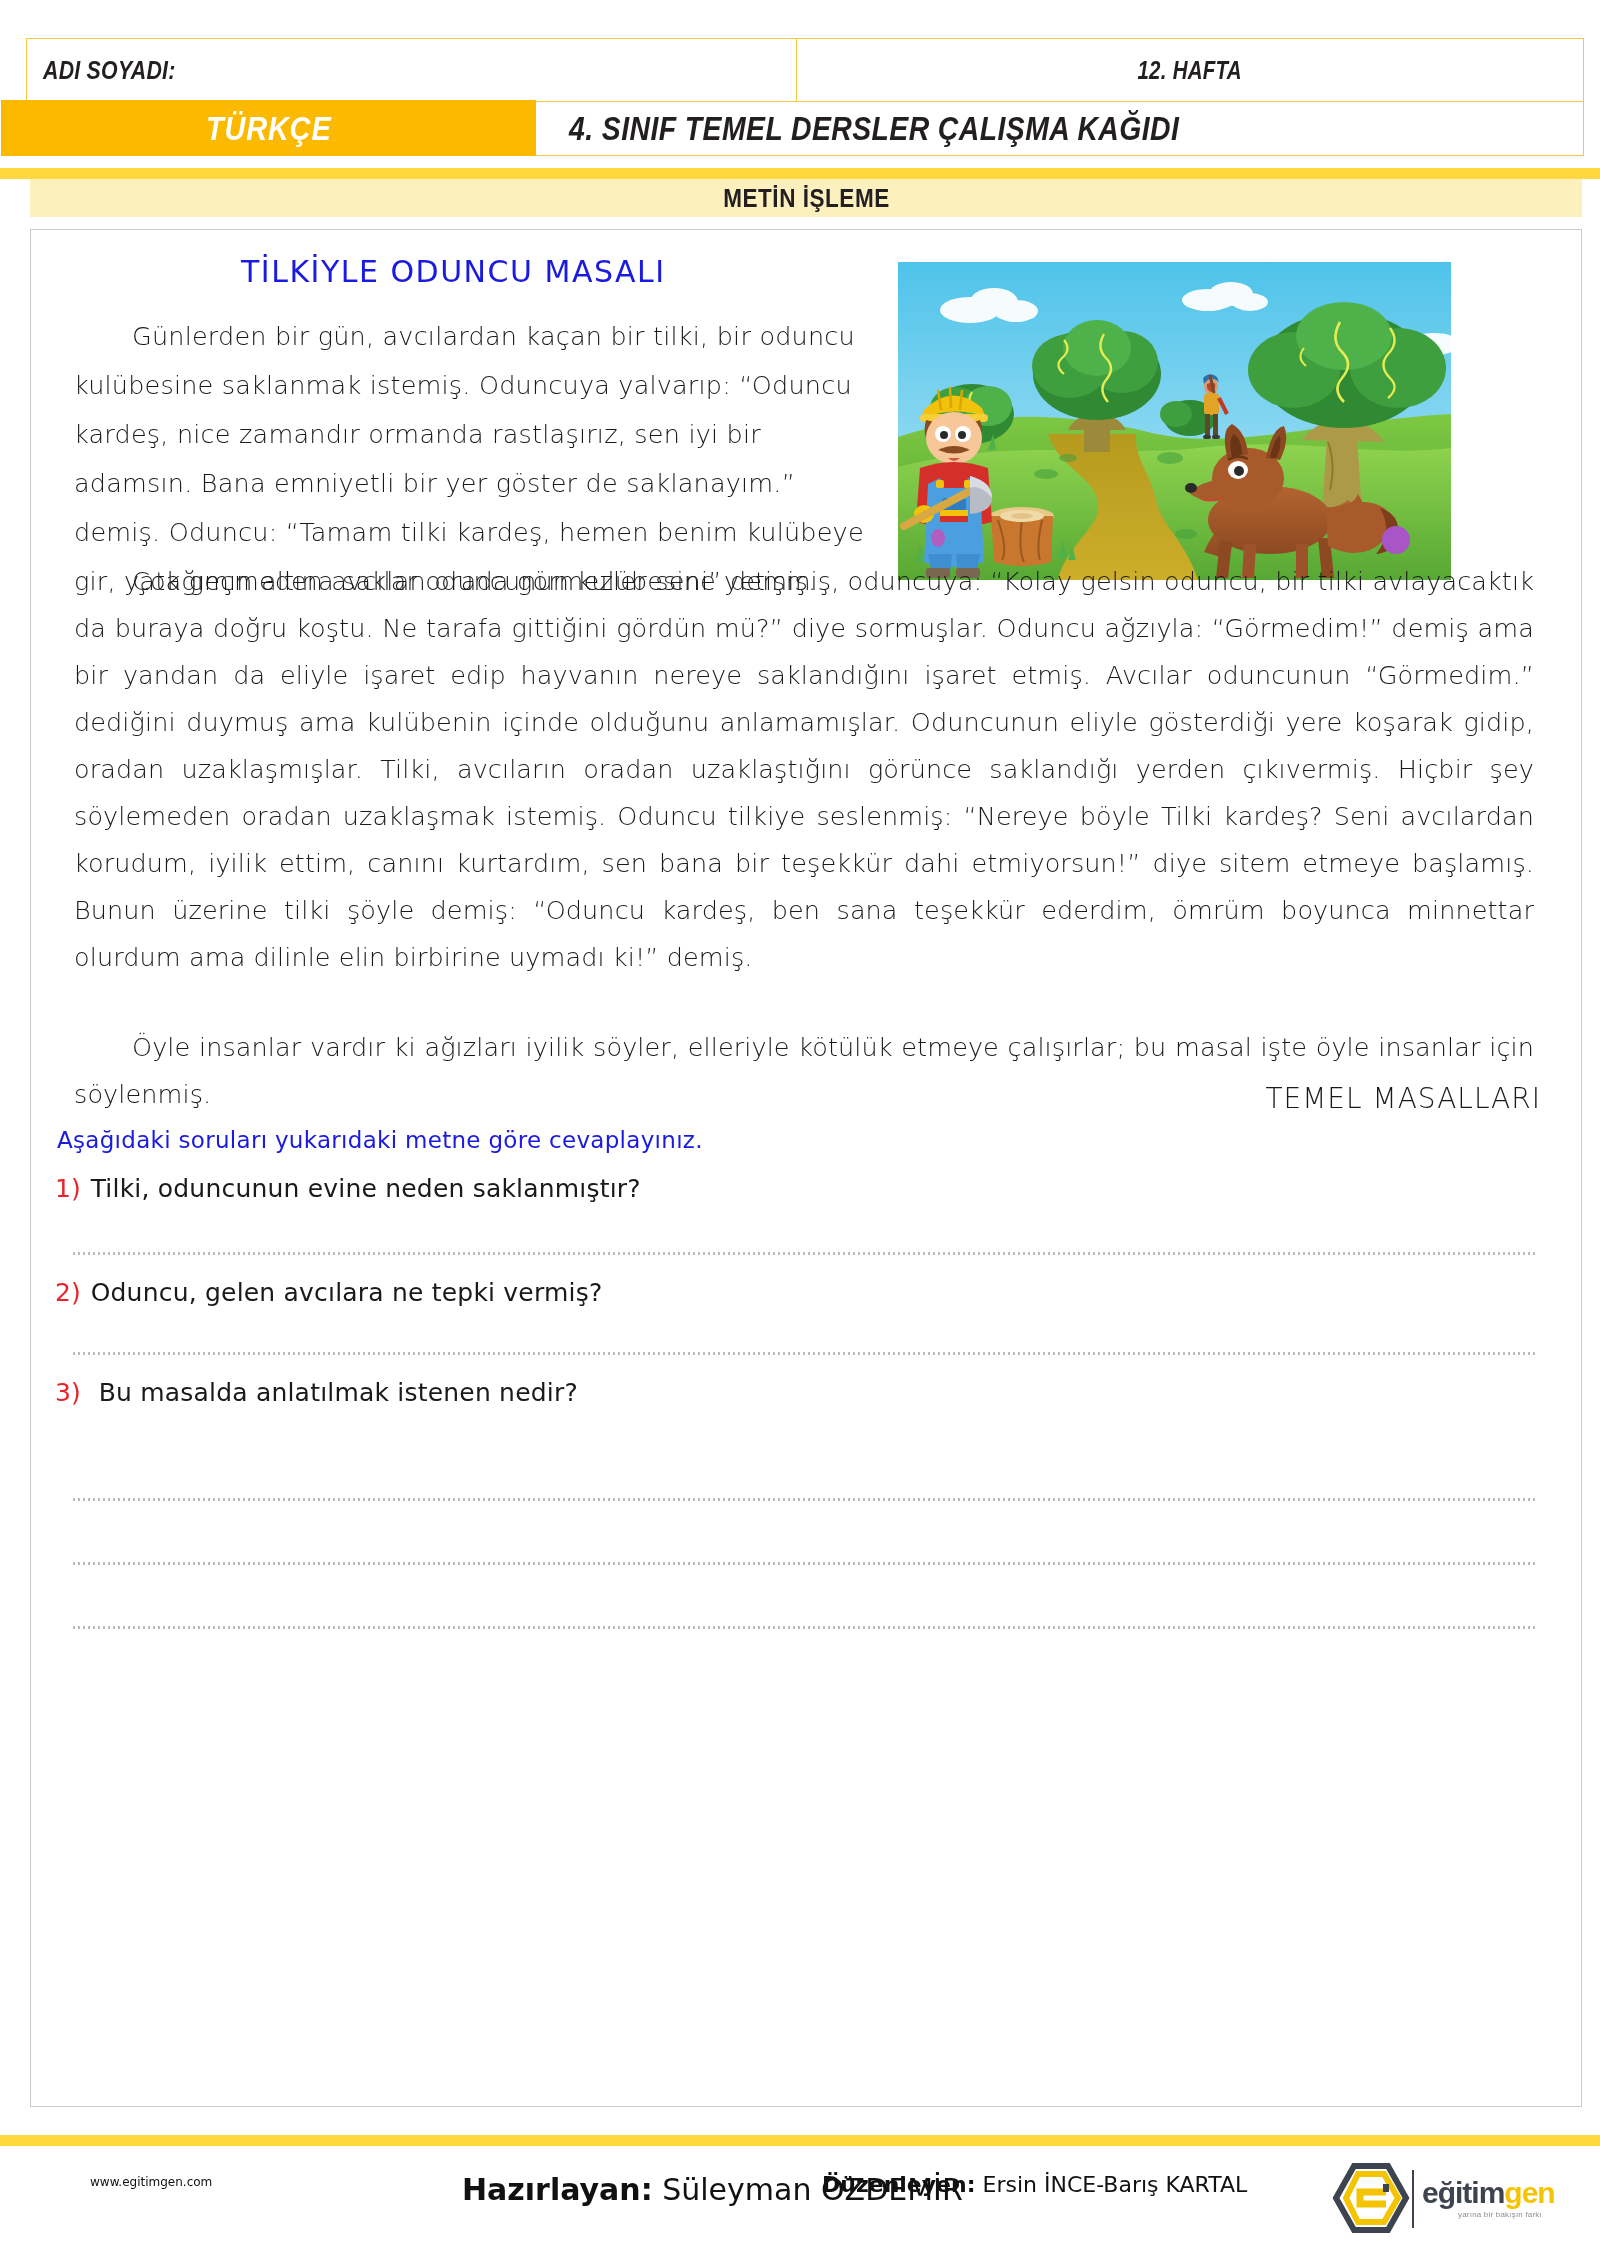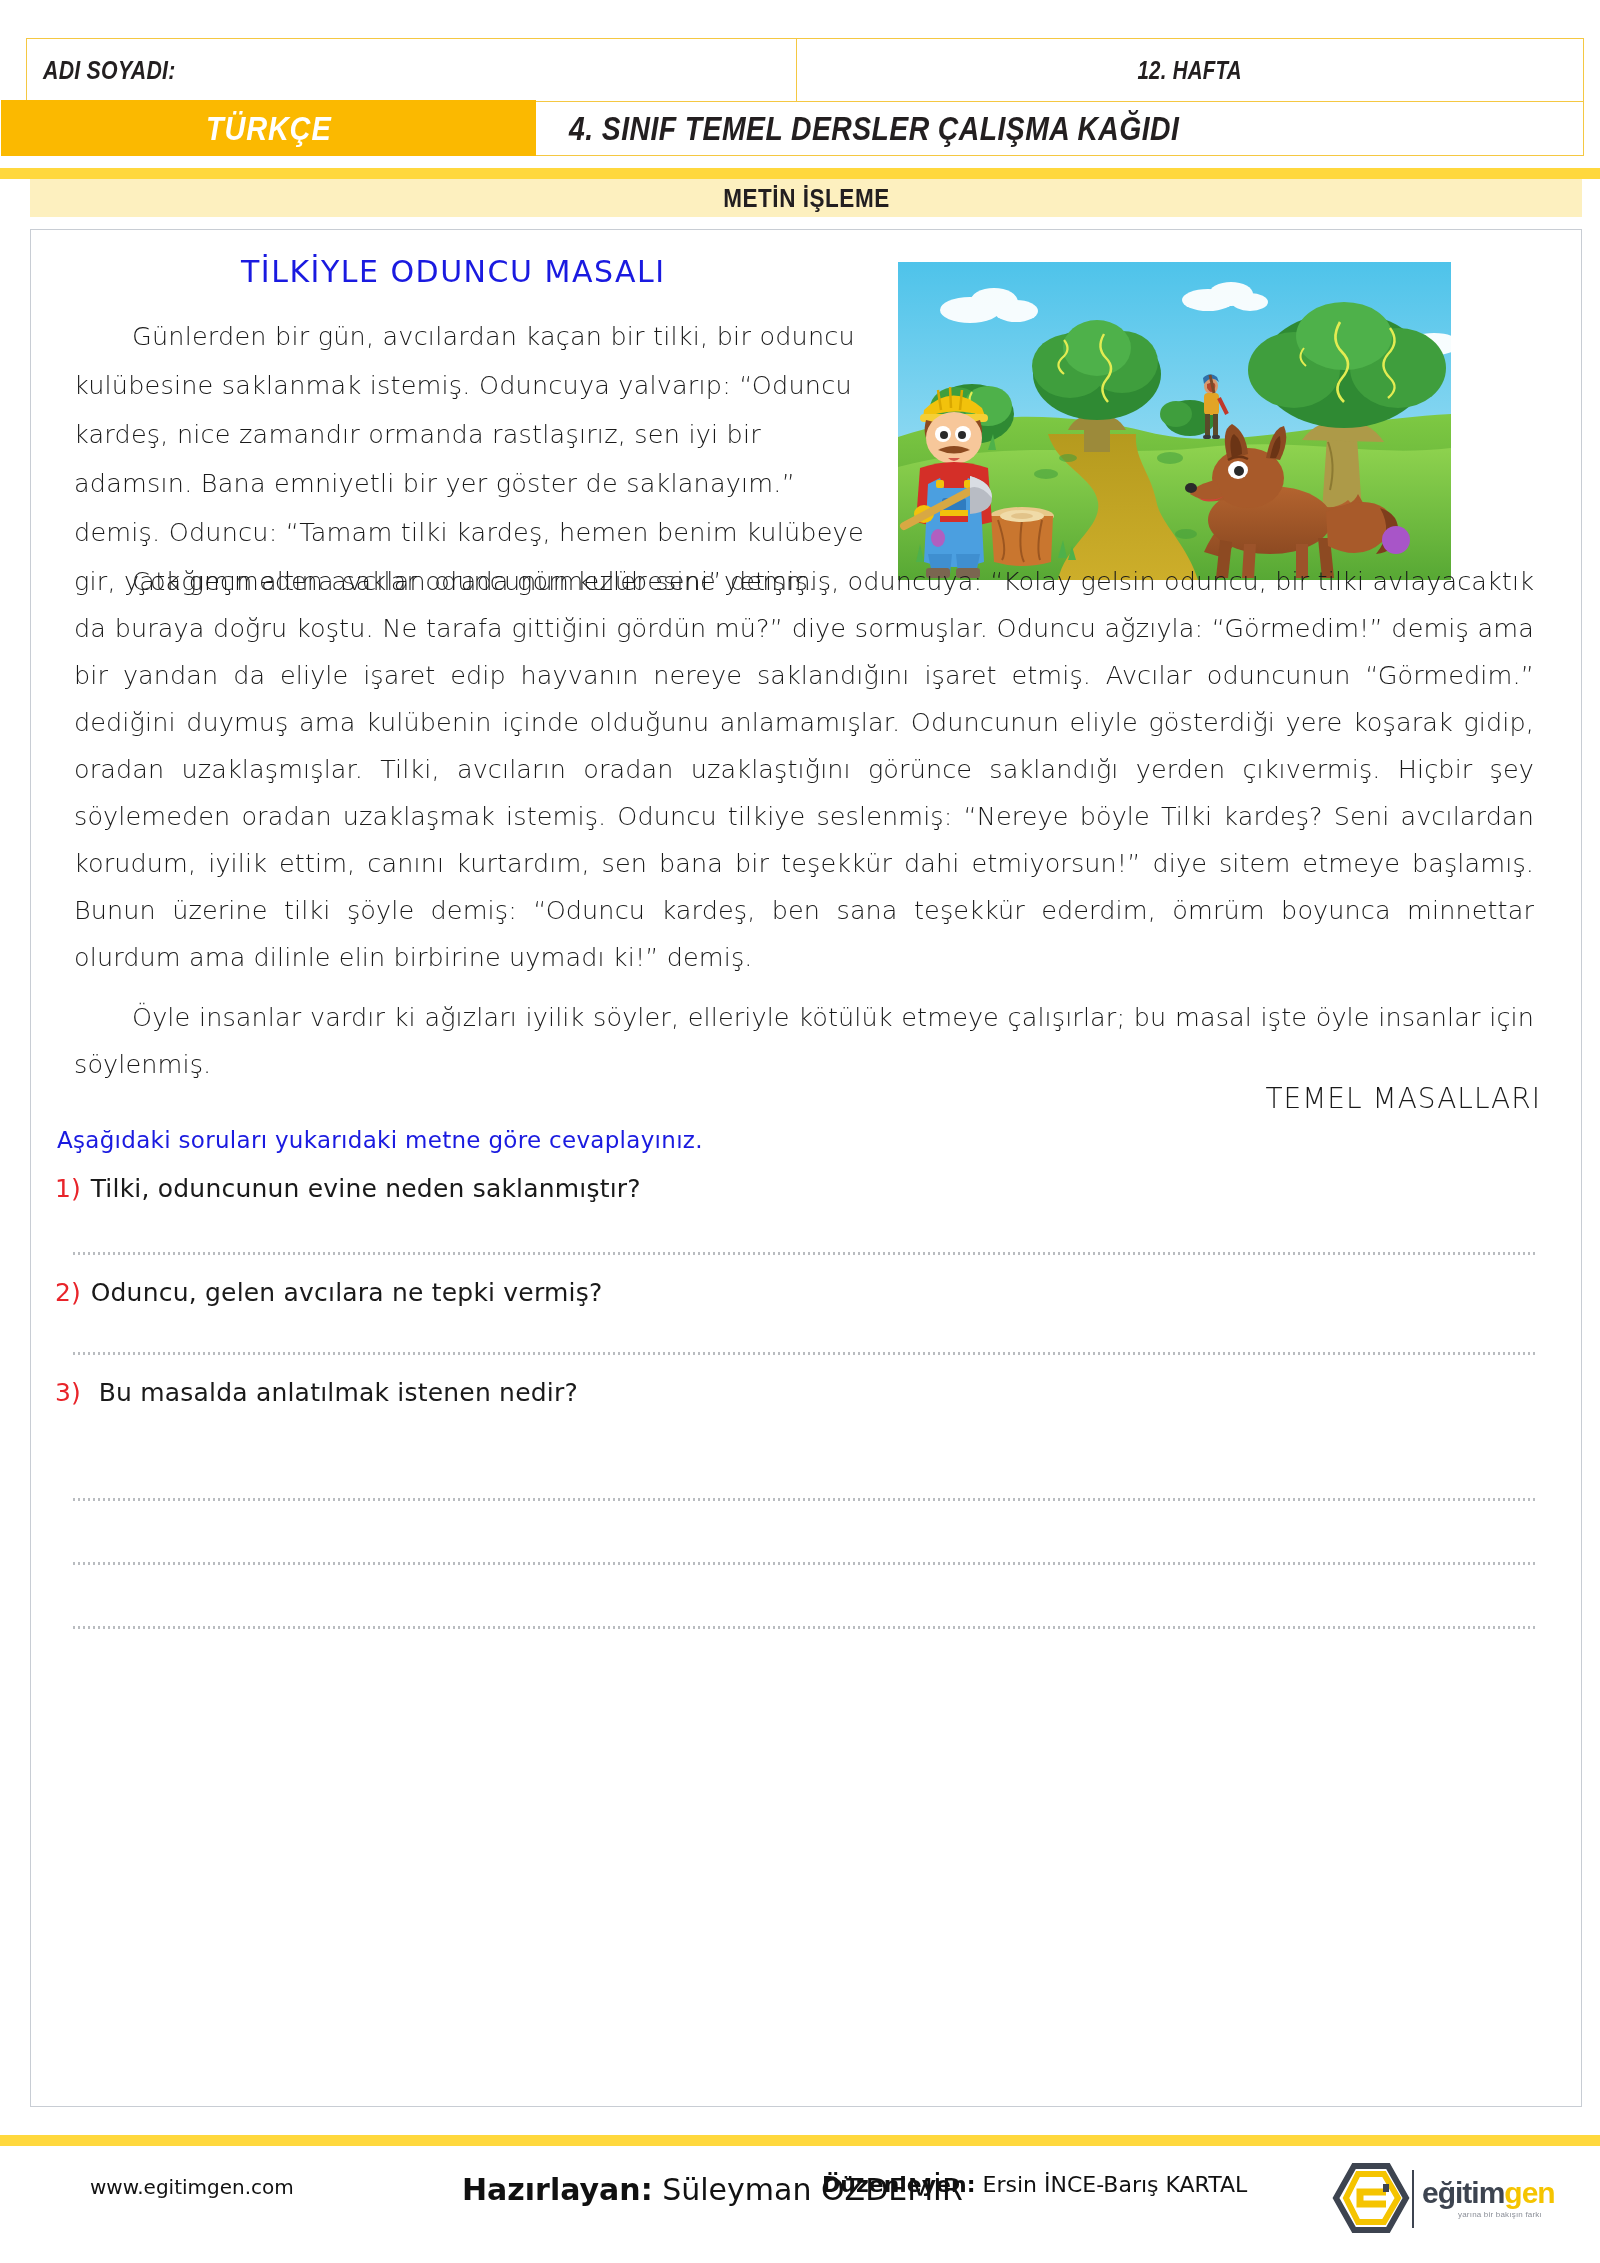--- a/index.html
+++ b/index.html
@@ -208,21 +208,21 @@
     line-height: 47px;
     letter-spacing: 0.1px;
     text-indent: 58px;
     text-align: justify;
     color: #1a1a1a;
   }
 
   .para-moral {
     position: absolute;
     left: 43px;
-    top: 764px;
+    top: 794px;
     width: 1460px;
     font-size: 25.5px;
     line-height: 47px;
     letter-spacing: 0.1px;
     text-indent: 58px;
     text-align: justify;
     color: #1a1a1a;
   }
 
   .attribution {
@@ -284,21 +284,21 @@
     left: 0;
     top: 2150px;
     width: 1600px;
     height: 90px;
   }
   .f-site {
     position: absolute;
     left: 90px;
     top: 25px;
     font-family: "DejaVu Sans", sans-serif;
-    font-size: 20px;
+    font-size: 12px;
     color: #111;
   }
   .f-prep {
     position: absolute;
     left: 462px;
     top: 22px;
     font-family: "DejaVu Sans", sans-serif;
     font-size: 30px;
     color: #111;
     white-space: nowrap;

